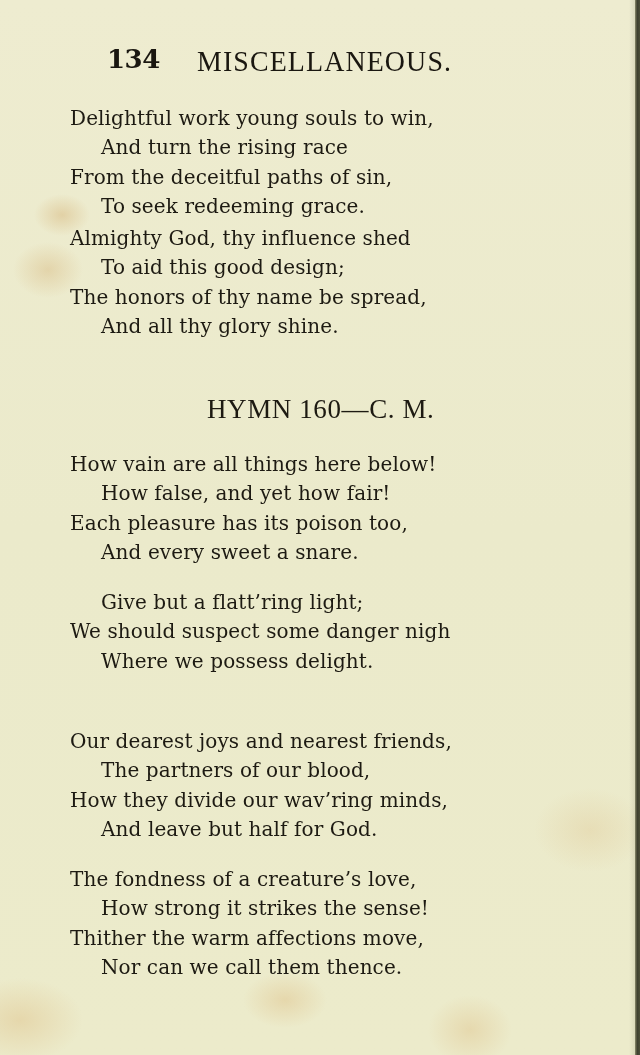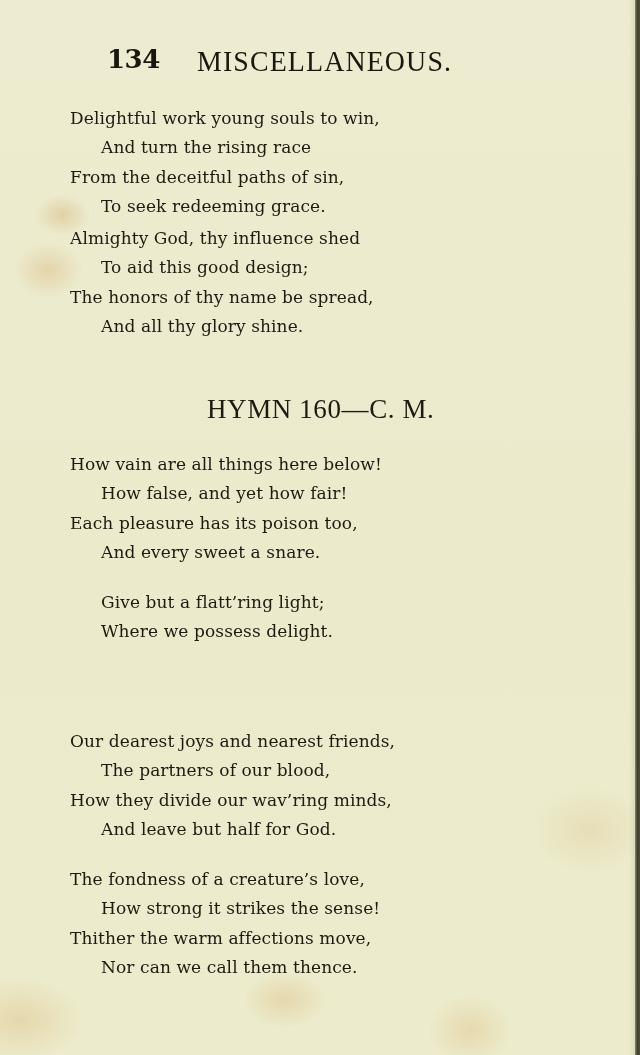--- a/index.html
+++ b/index.html
@@ -76,21 +76,21 @@
       color: #1a1710;
       white-space: nowrap;
     }
     .text-block {
       position: absolute;
       left: 70px;
       width: 520px;
     }
     .line {
       font-family: "DejaVu Serif", serif;
-      font-size: 17px;
+      font-size: 20px;
       line-height: 29.3px;
       height: 29.3px;
       white-space: nowrap;
       letter-spacing: 0.1px;
       color: #1d1a12;
     }
     .line.indent {
       padding-left: 31px;
     }
     .hymn-heading {
@@ -135,20 +135,21 @@
 
   <div class="text-block" style="top:450px;">
     <div class="line">How vain are all things here below!</div>
     <div class="line indent">How false, and yet how fair!</div>
     <div class="line">Each pleasure has its poison too,</div>
     <div class="line indent">And every sweet a snare.</div>
   </div>
 
   <div class="text-block" style="top:588px;">
     <div class="line indent">Give but a flatt’ring light;</div>
+    <div class="line">We should suspect some danger nigh</div>
     <div class="line indent">Where we possess delight.</div>
   </div>
 
   <div class="text-block" style="top:727px;">
     <div class="line">Our dearest joys and nearest friends,</div>
     <div class="line indent">The partners of our blood,</div>
     <div class="line">How they divide our wav’ring minds,</div>
     <div class="line indent">And leave but half for God.</div>
   </div>
 

